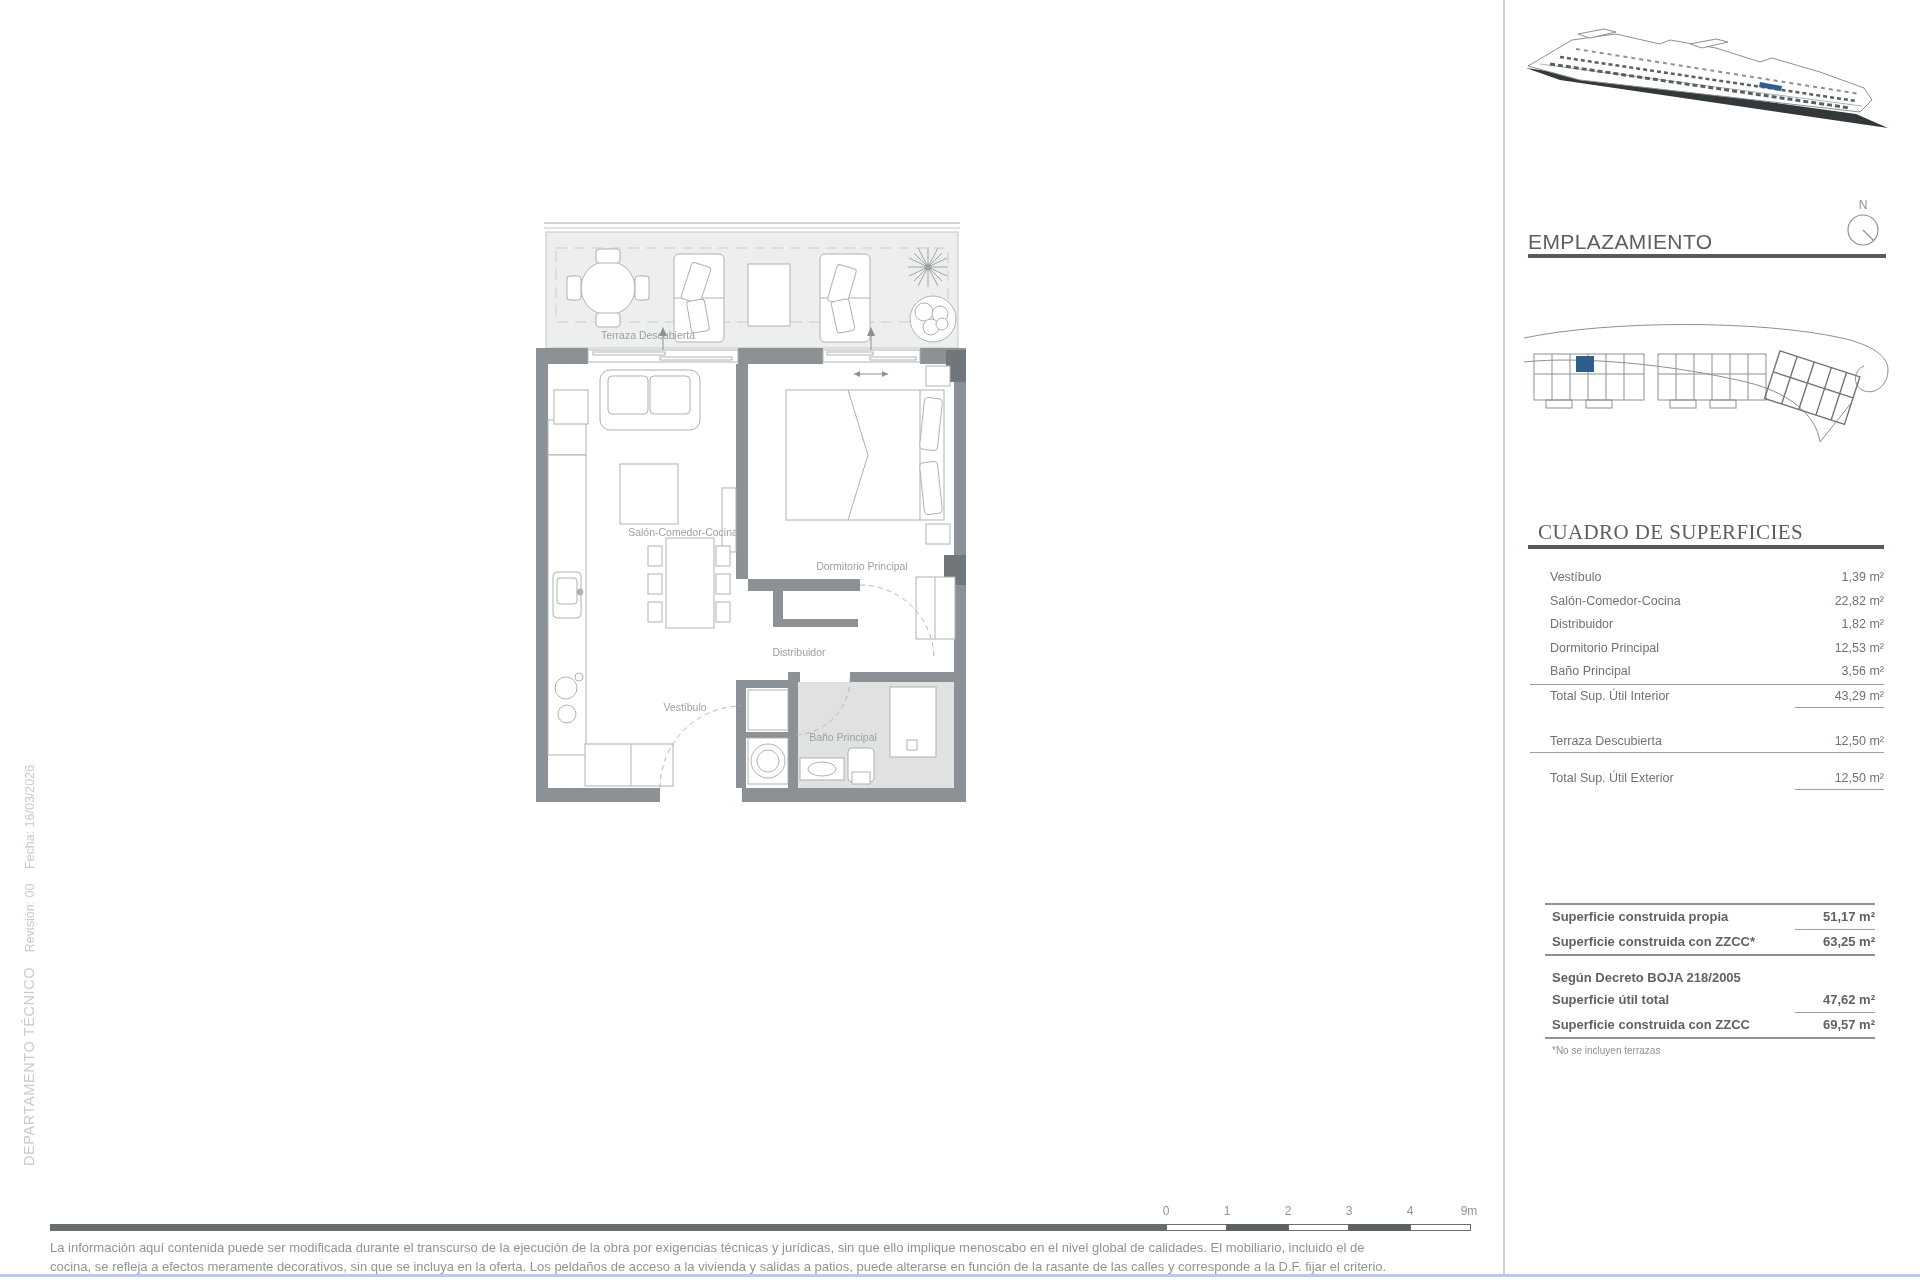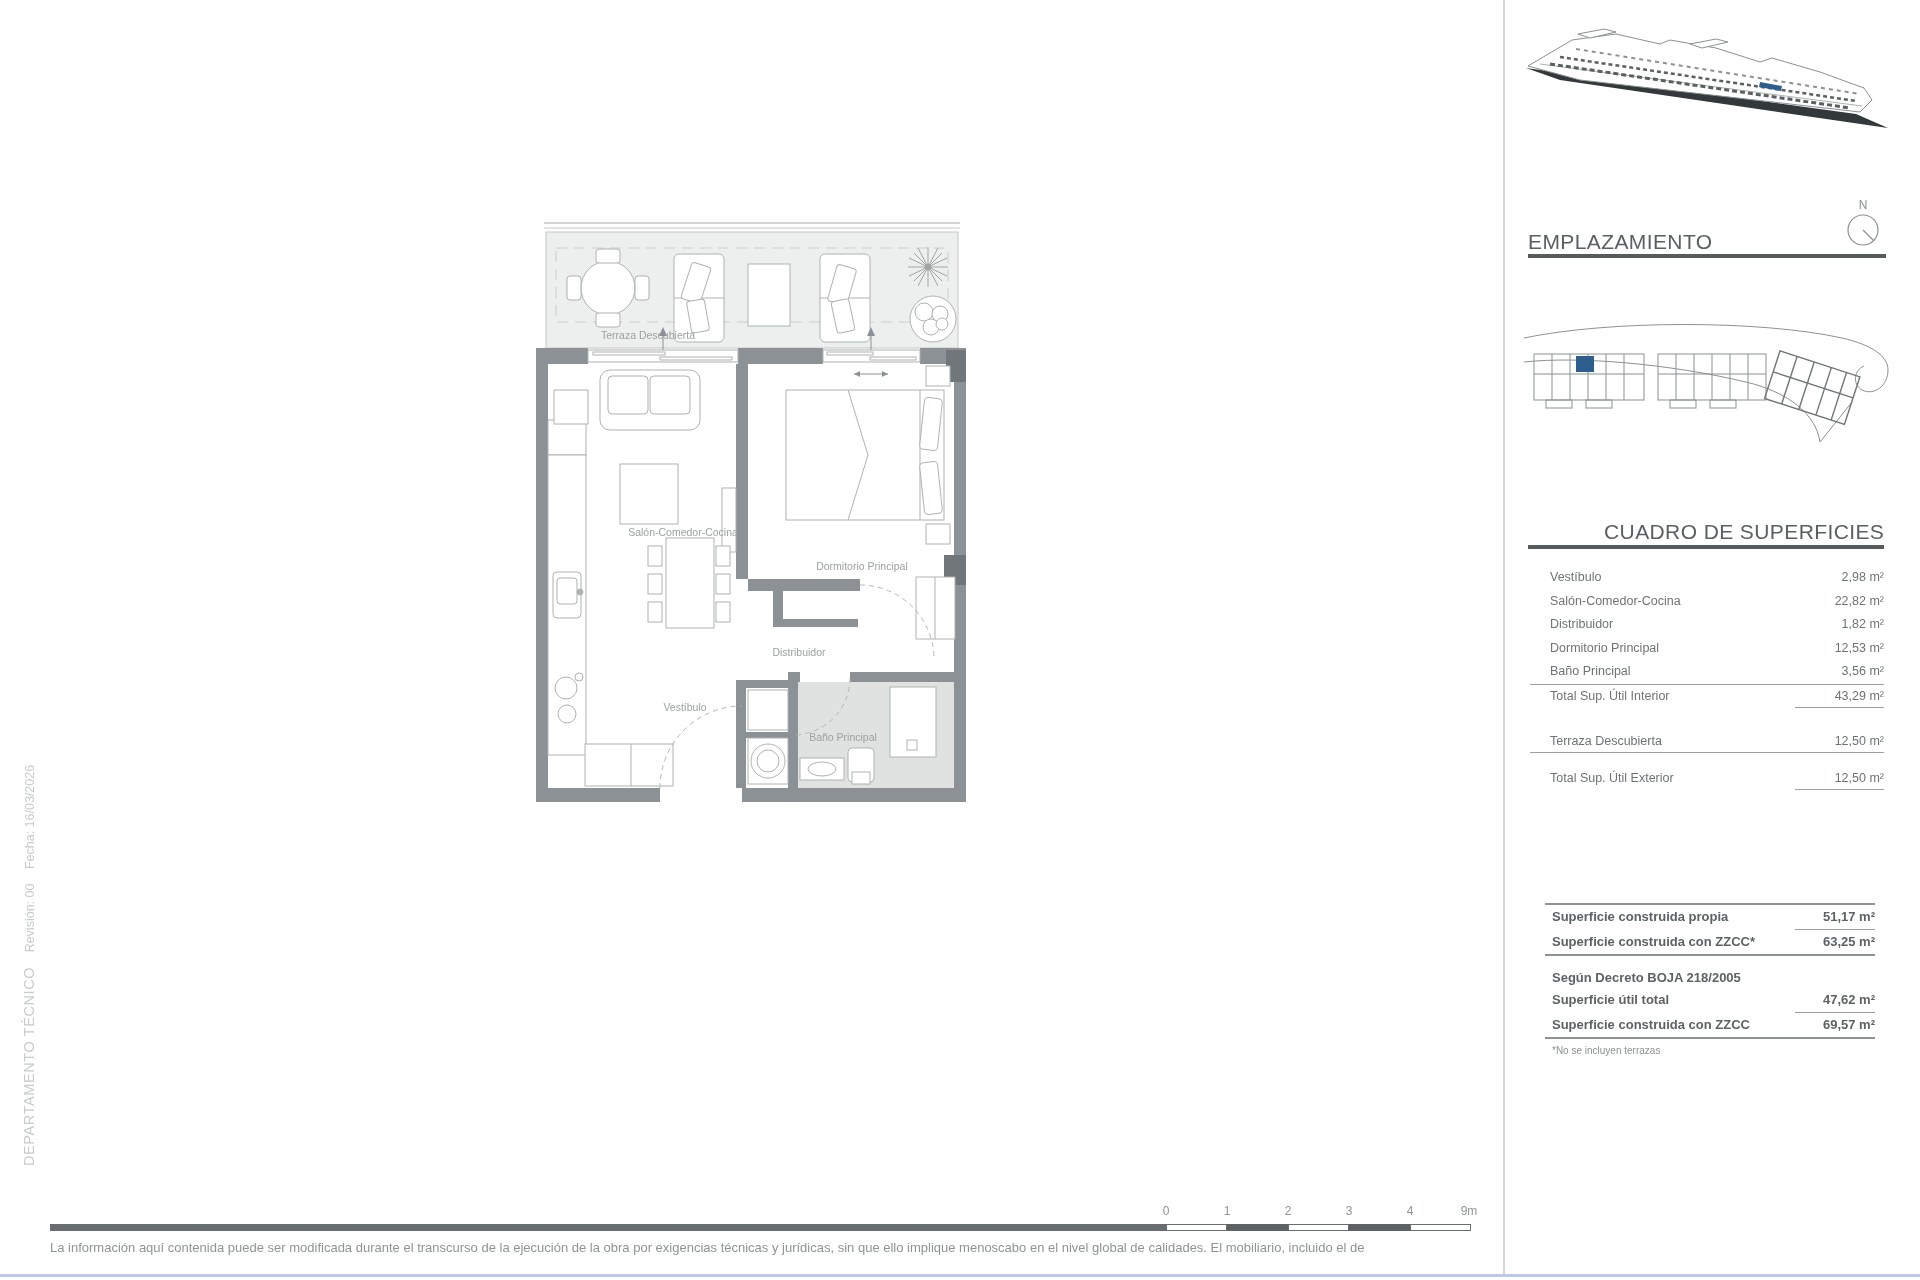--- a/index.html
+++ b/index.html
@@ -264,27 +264,27 @@
     <g fill="none" stroke="#6f7578" stroke-width="1.4" transform="rotate(18 290 78)">
       <rect x="250" y="52" width="84" height="50"></rect>
       <line x1="250" y1="74" x2="334" y2="74"></line>
       <line x1="268" y1="52" x2="268" y2="102"></line>
         <line x1="286" y1="52" x2="286" y2="102"></line>
       <line x1="304" y1="52" x2="304" y2="102"></line>
         <line x1="320" y1="52" x2="320" y2="102"></line>
     </g>
   </svg>
 
-  <div class="abs sec-heading" style="left:1604px;top:520px;">CUADRO DE SUPERFICIES</div>
+  <div class="abs sec-heading" style="left:1538px;top:520px;font-family:Liberation Serif, serif;">CUADRO DE SUPERFICIES</div>
   <div class="abs sec-underline" style="left:1528px;top:545px;width:356px;"></div>
 
   <div class="abs" style="left:1530px;top:566px;width:354px;">
     <div class="tbl-row" style="height:23.5px;line-height:23.5px;">
       <span class="lbl">Vestíbulo</span>
-      <span>2,98 m²</span>
+      <span>1,39 m²</span>
     </div>
     <div class="tbl-row" style="height:23.5px;line-height:23.5px;">
       <span class="lbl">Salón-Comedor-Cocina</span>
       <span>22,82 m²</span>
     </div>
     <div class="tbl-row" style="height:23.5px;line-height:23.5px;">
       <span class="lbl">Distribuidor</span>
       <span>1,82 m²</span>
     </div>
     <div class="tbl-row" style="height:23.5px;line-height:23.5px;">
@@ -356,16 +356,17 @@
   <div class="abs seg seg-light" style="left:1410px;"></div>
   <div class="abs scale-num" style="left:1154px;">0</div>
   <div class="abs scale-num" style="left:1215px;">1</div>
   <div class="abs scale-num" style="left:1276px;">2</div>
   <div class="abs scale-num" style="left:1337px;">3</div>
   <div class="abs scale-num" style="left:1398px;">4</div>
   <div class="abs scale-num" style="left:1457px;">9m</div>
 
   <div class="abs disclaimer">
     <div>La información aquí contenida puede ser modificada durante el transcurso de la ejecución de la obra por exigencias técnicas y jurídicas, sin que ello implique menoscabo en el nivel global de calidades. El mobiliario, incluido el de</div>
+    <div>cocina, se refleja a efectos meramente decorativos, sin que se incluya en la oferta. Los peldaños de acceso a la vivienda y salidas a patios, puede alterarse en función de la rasante de las calles y corresponde a la D.F. fijar el criterio.</div>
   </div>
 
   <div class="abs blue-line"></div>
 </div>
 
 </body></html>

